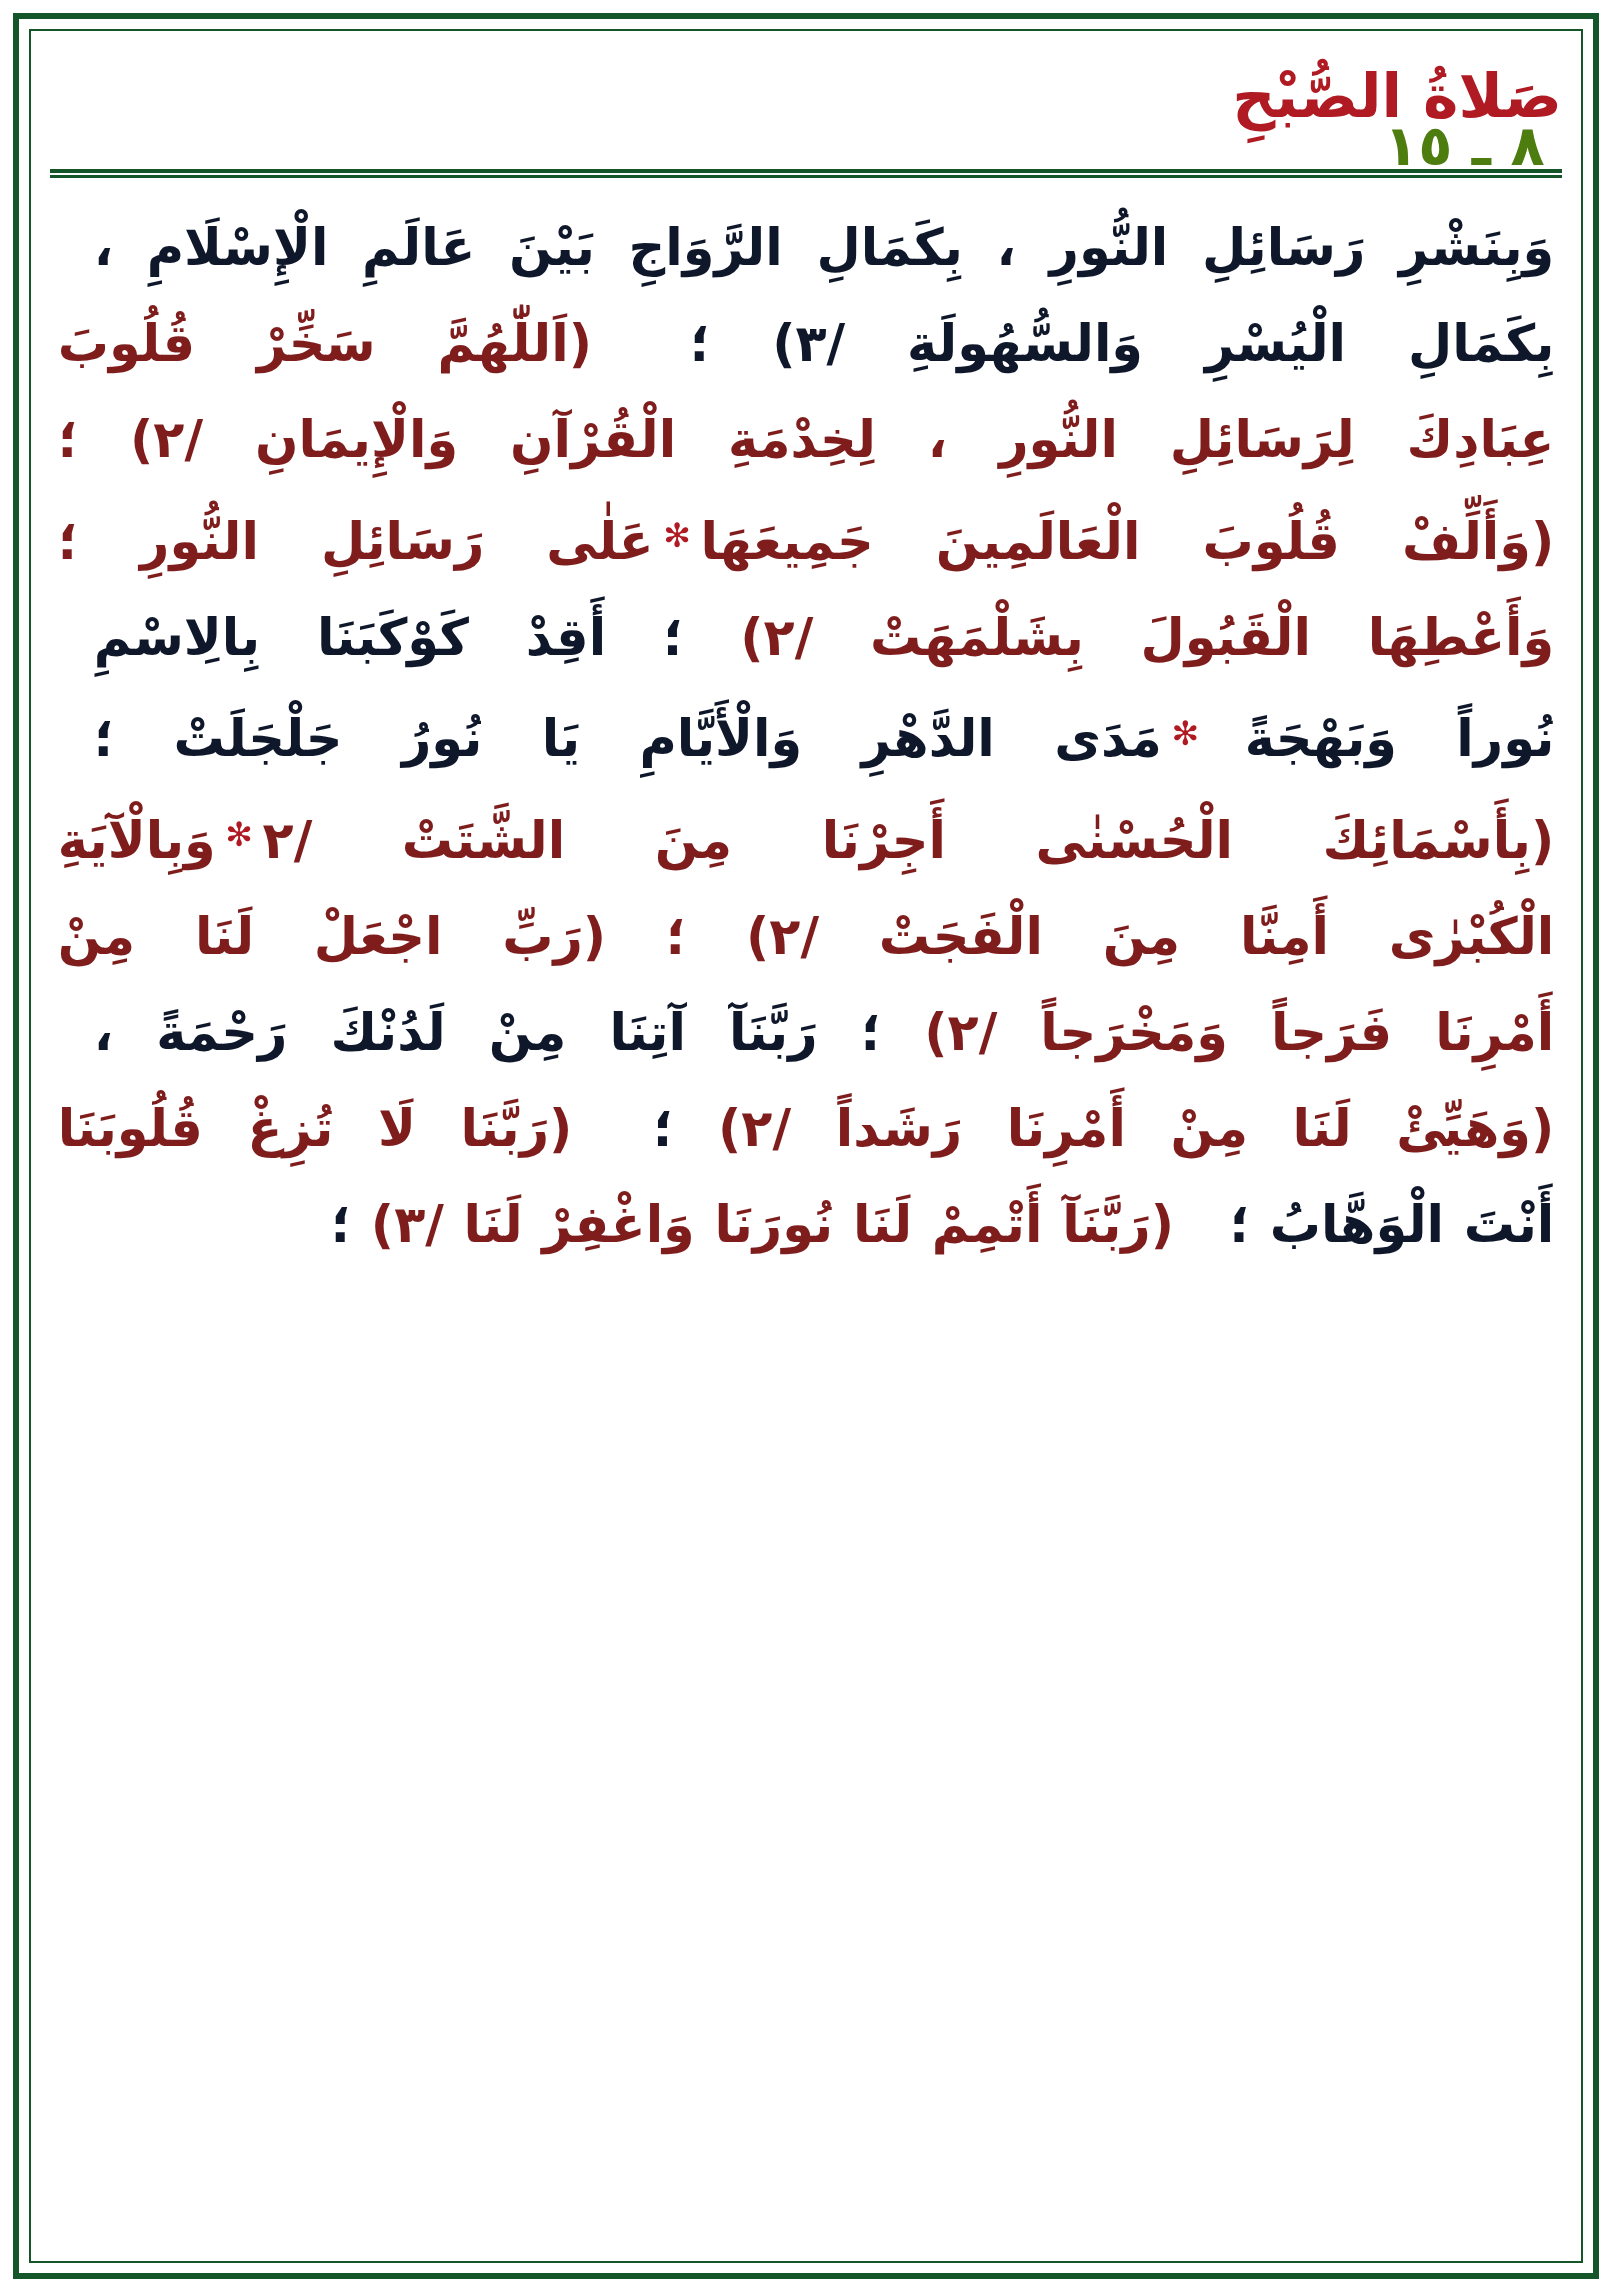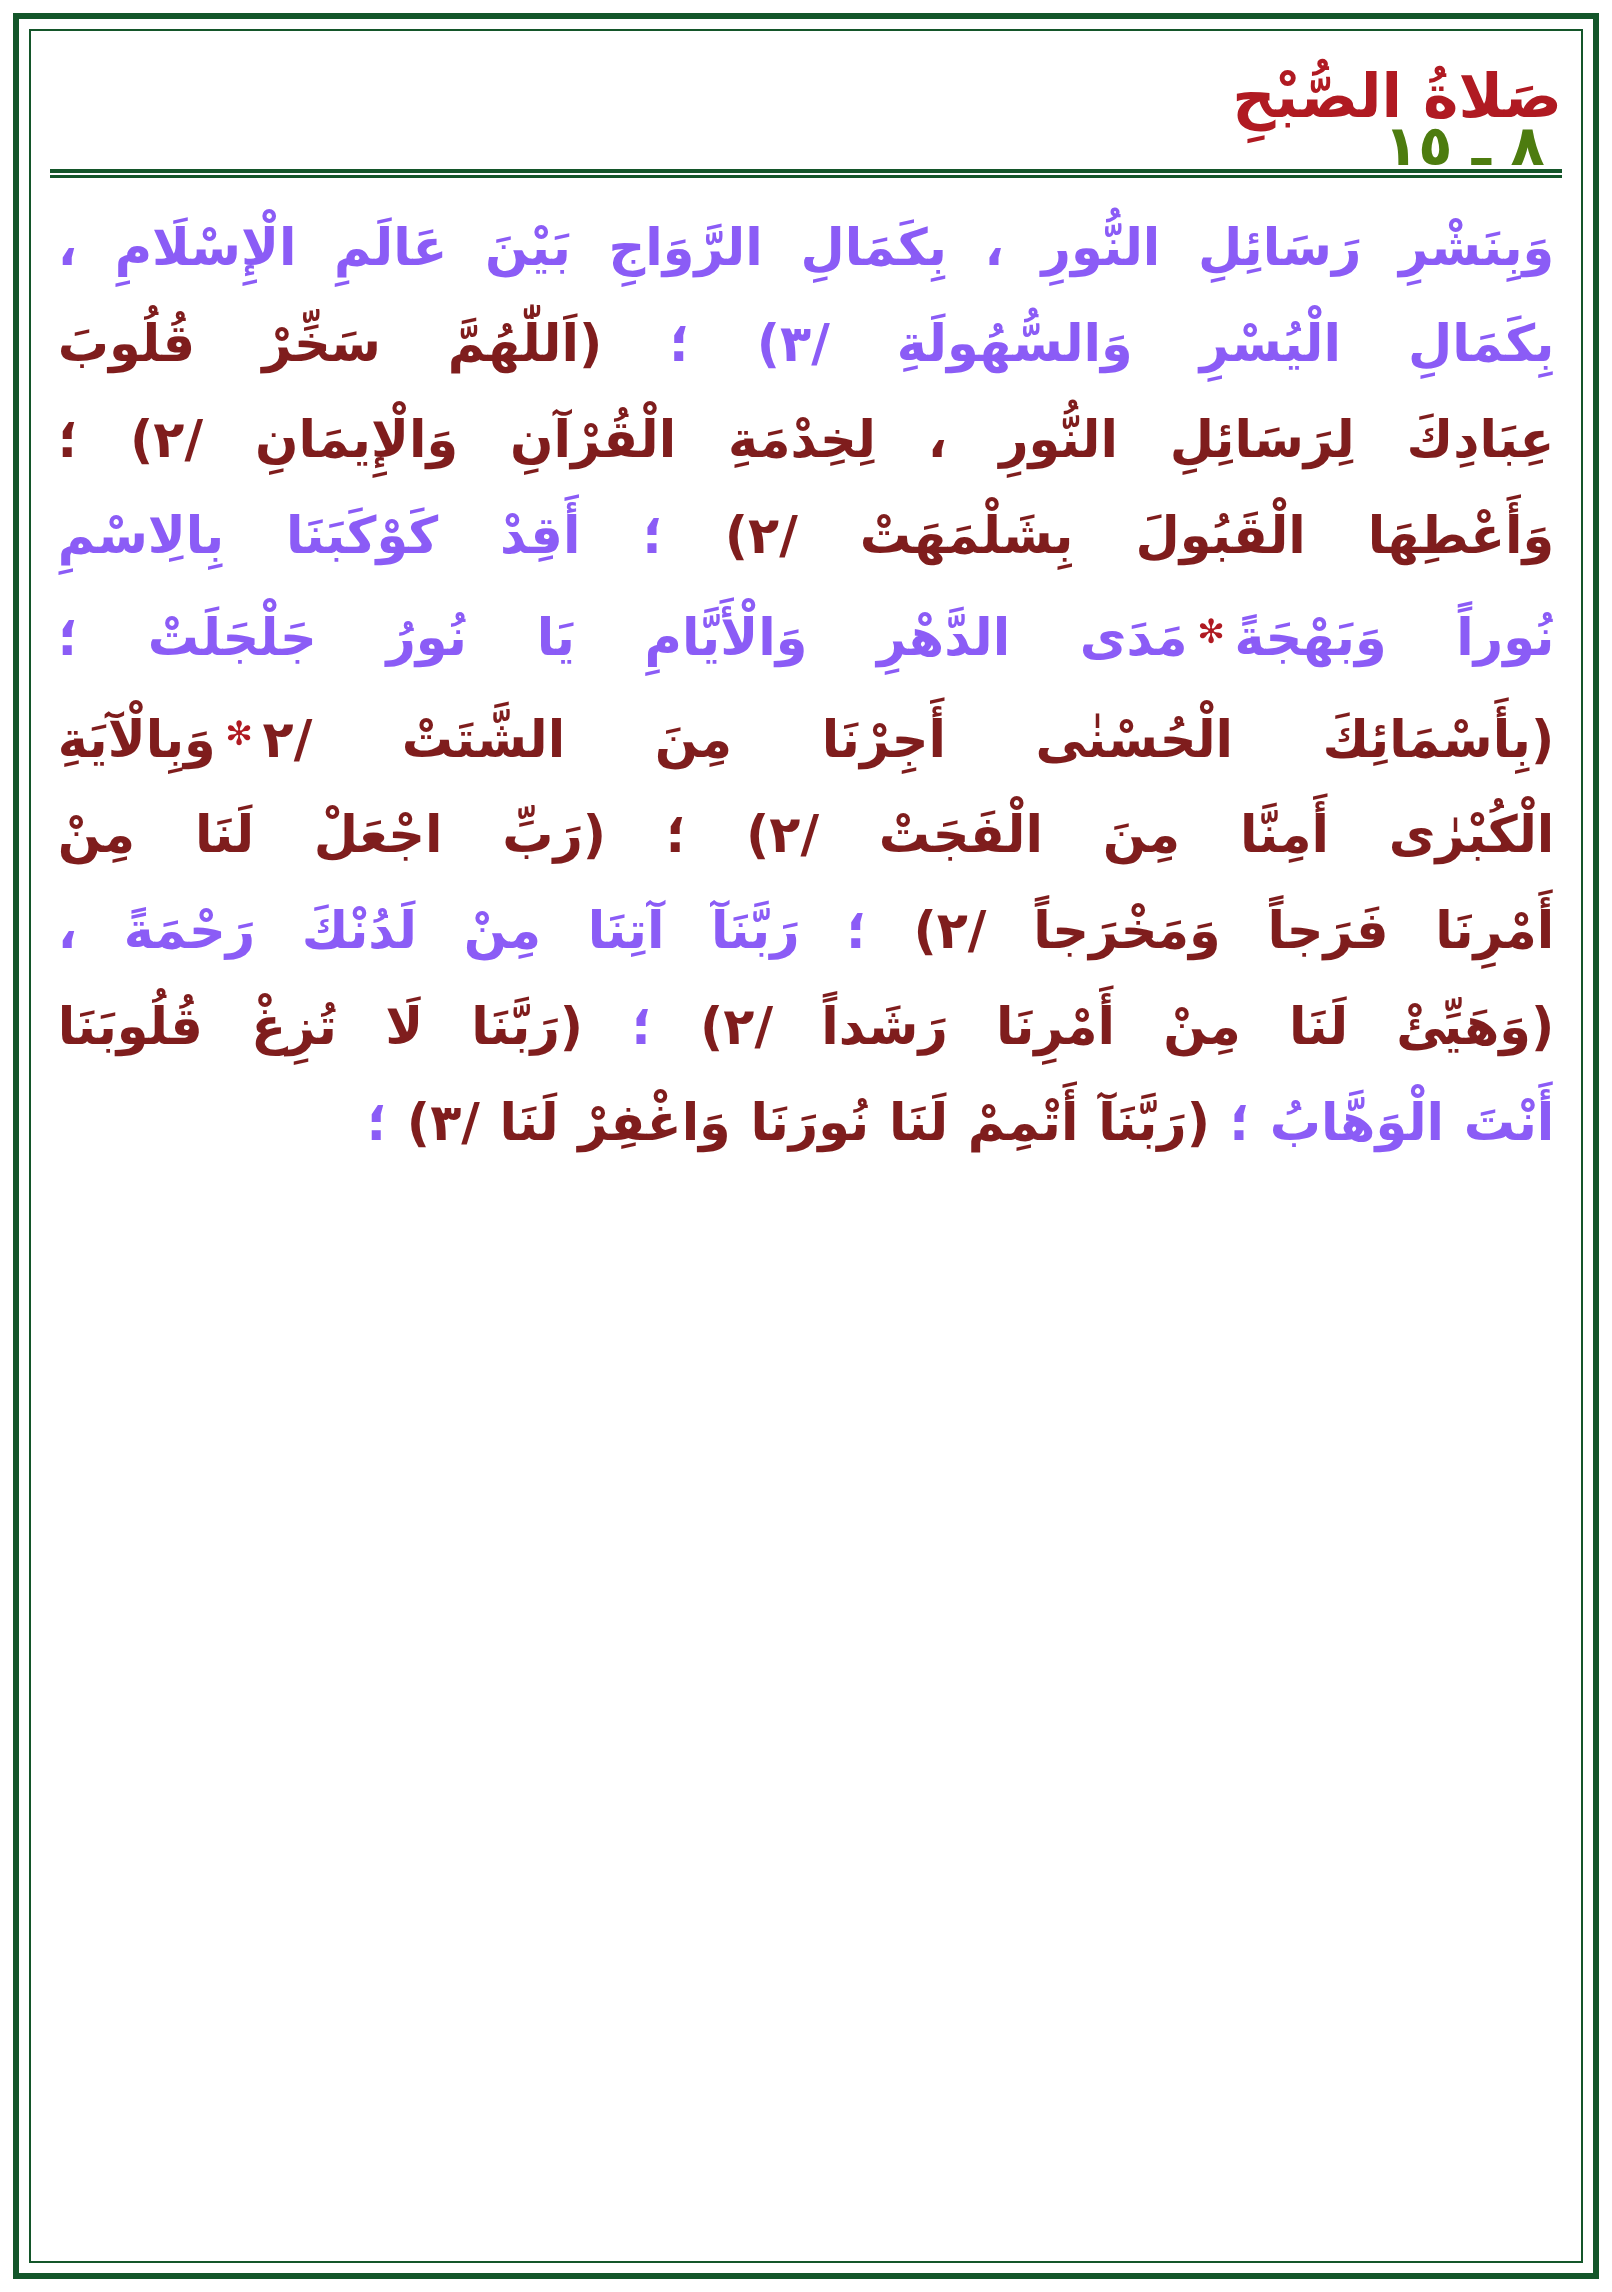--- a/index.html
+++ b/index.html
@@ -100,21 +100,22 @@
     direction: rtl;
     text-align: justify;
     text-align-last: justify;
     font-size: 51px;
     line-height: 96px;
     color: #1b1b1b;
     font-weight: bold;
     word-spacing: 1.9px;
   }
   .body-text .blk {
-    color: #8b5cf6;
+    color: #0f172a;
+    margin-left: 36px;
   }
   .body-text .red {
     color: #7f1d1d;
   }
   .floret {
     display: inline-block;
     color: #b01a22;
     font-size: 33px;
     vertical-align: 11.5px;
     margin: 0 9.6px;
@@ -145,20 +146,21 @@
       <div class="rule">
         <div class="r1"></div>
         <div class="r2"></div>
       </div>
     </div>
 
     <div class="body-text" id="body-text">
         <span class="line"><span class="blk">وَبِنَشْرِ رَسَائِلِ النُّورِ ، بِكَمَالِ الرَّوَاجِ بَيْنَ عَالَمِ الْإِسْلَامِ ،</span></span>
         <span class="line"><span class="blk">بِكَمَالِ الْيُسْرِ وَالسُّهُولَةِ /٣) ؛ </span><span class="red">(اَللّٰهُمَّ سَخِّرْ قُلُوبَ</span></span>
         <span class="line"><span class="red">عِبَادِكَ لِرَسَائِلِ النُّورِ ، لِخِدْمَةِ الْقُرْآنِ وَالْإِيمَانِ /٢) ؛</span></span>
+        <span class="line"><span class="red">(وَأَلِّفْ قُلُوبَ الْعَالَمِينَ جَمِيعَهَا</span><span class="floret">✻</span><span class="red">عَلٰى رَسَائِلِ النُّورِ ؛</span></span>
         <span class="line"><span class="red">وَأَعْطِهَا الْقَبُولَ بِشَلْمَهَتْ /٢)</span><span class="blk"> ؛ أَقِدْ كَوْكَبَنَا بِالِاسْمِ</span></span>
         <span class="line"><span class="blk">نُوراً وَبَهْجَةً</span><span class="floret">✻</span><span class="blk">مَدَى الدَّهْرِ وَالْأَيَّامِ يَا نُورُ جَلْجَلَتْ ؛</span></span>
         <span class="line"><span class="red">(بِأَسْمَائِكَ الْحُسْنٰى أَجِرْنَا مِنَ الشَّتَتْ /٢</span><span class="floret">✻</span><span class="red">وَبِالْآيَةِ</span></span>
         <span class="line"><span class="red">الْكُبْرٰى أَمِنَّا مِنَ الْفَجَتْ /٢) ؛ </span><span class="red">(رَبِّ اجْعَلْ لَنَا مِنْ</span></span>
         <span class="line"><span class="red">أَمْرِنَا فَرَجاً وَمَخْرَجاً /٢)</span><span class="blk"> ؛ رَبَّنَآ آتِنَا مِنْ لَدُنْكَ رَحْمَةً ،</span></span>
         <span class="line"><span class="red">(وَهَيِّئْ لَنَا مِنْ أَمْرِنَا رَشَداً /٢)</span><span class="blk"> ؛ </span><span class="red">(رَبَّنَا لَا تُزِغْ قُلُوبَنَا</span></span>
         <span class="line last"><span class="blk">أَنْتَ الْوَهَّابُ ؛ </span><span class="red">(رَبَّنَآ أَتْمِمْ لَنَا نُورَنَا وَاغْفِرْ لَنَا /٣)</span><span class="blk"> ؛</span></span>
       </div>
 
   </div>

